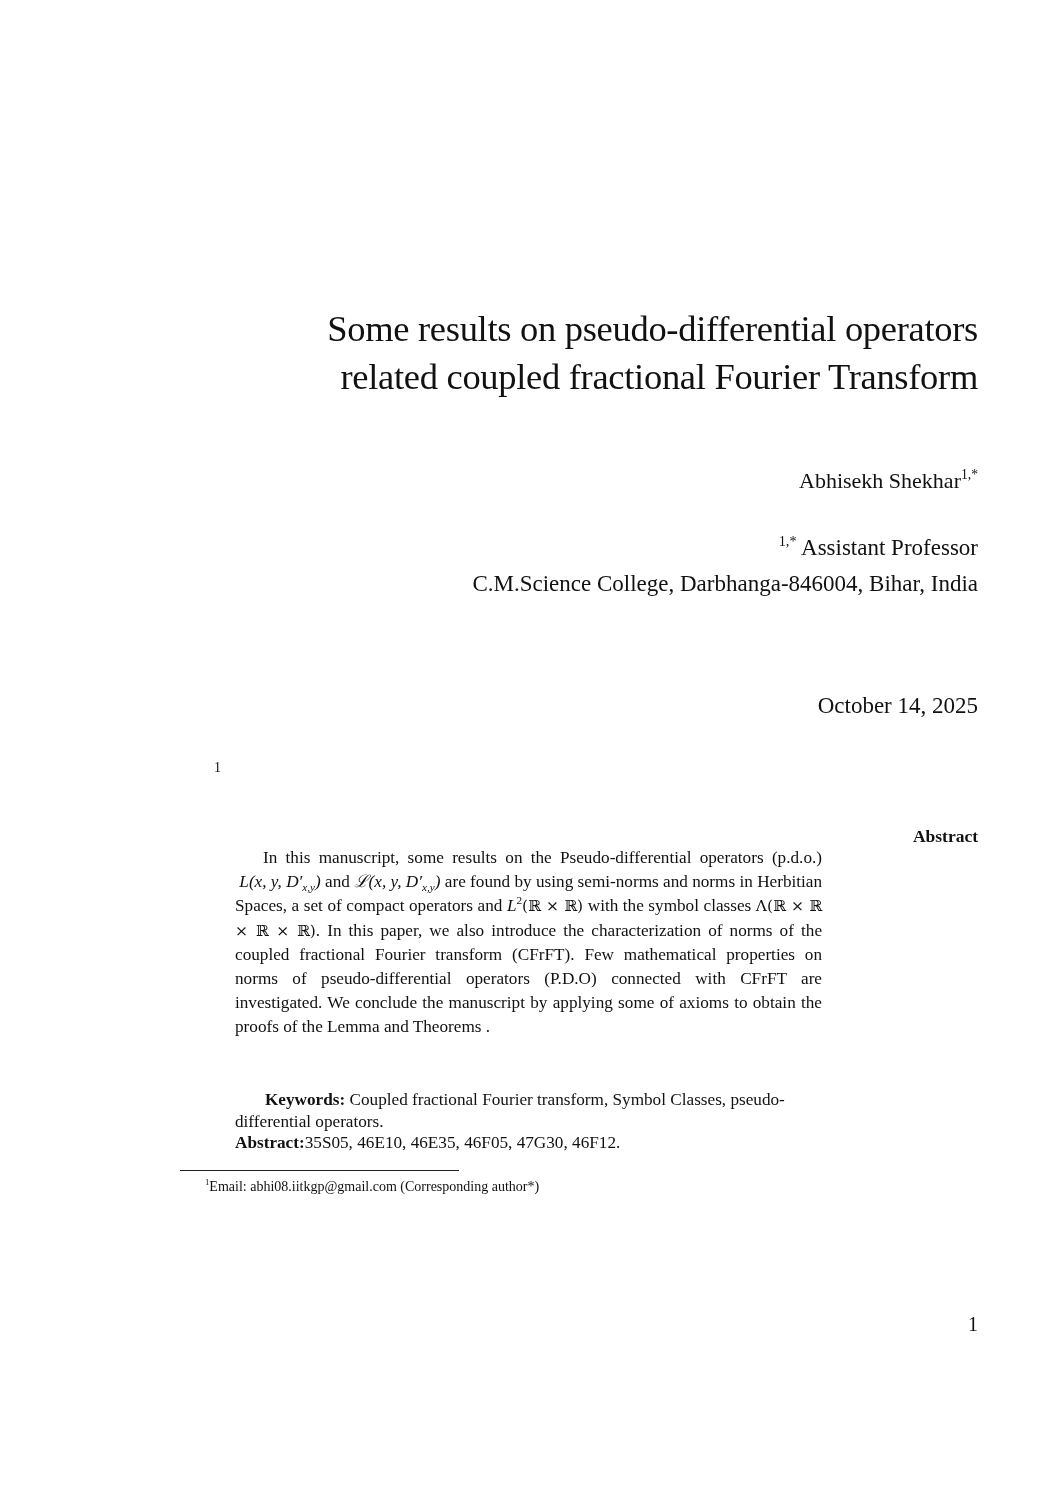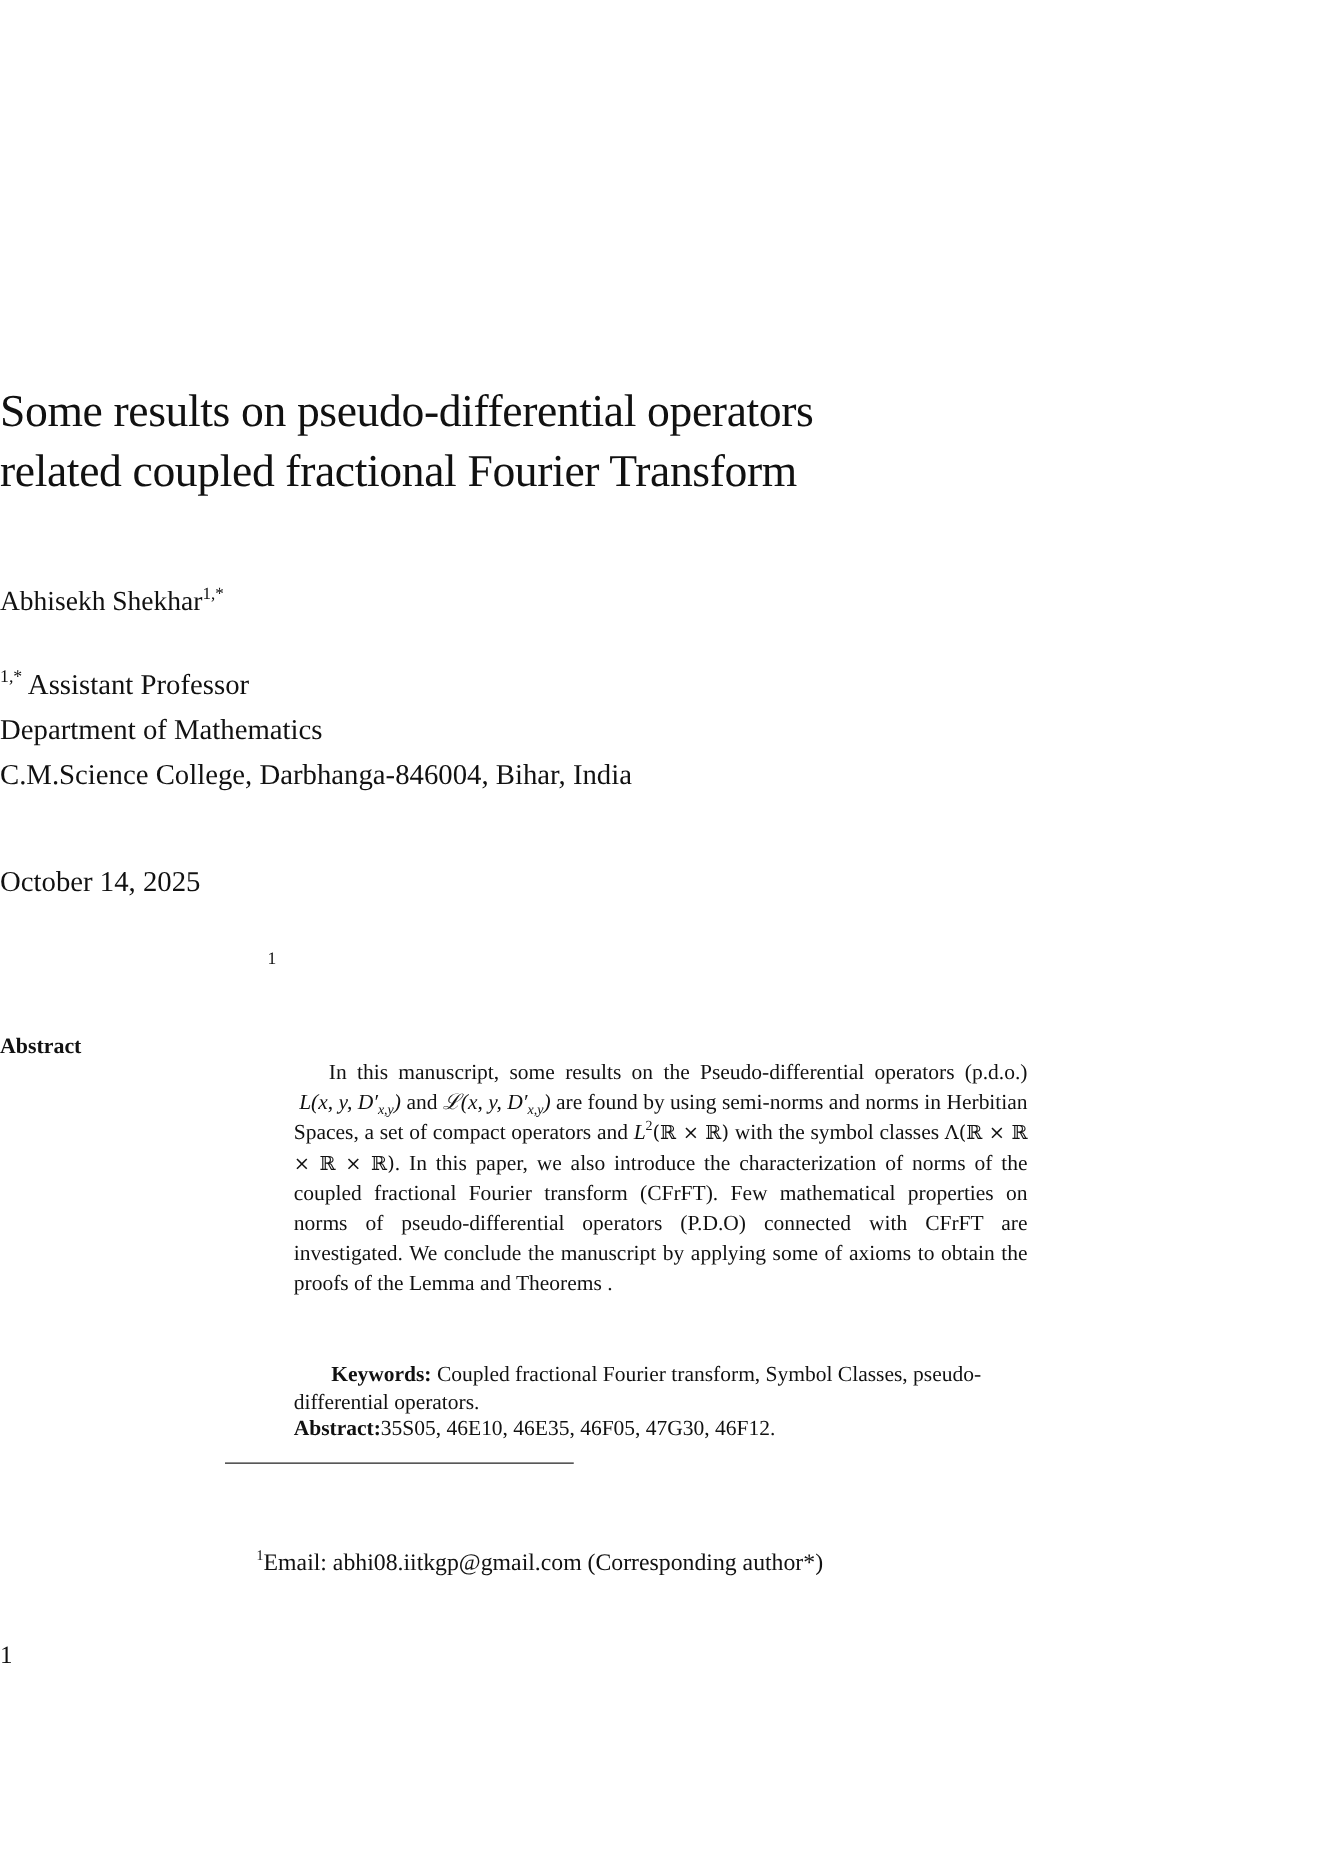--- a/index.html
+++ b/index.html
@@ -1,59 +1,58 @@
 <!DOCTYPE html>
 <html><head>
 <meta charset="utf-8">
 <style>
   html, body { margin: 0; padding: 0; background: #ffffff; }
   body {
     width: 1058px; height: 1497px; position: relative; overflow: hidden;
     font-family: "Liberation Serif", "DejaVu Serif", serif; color: #111;
   }
   .abs { position: absolute; }
-  .center { left: 0; width: 978px; text-align: left; }
+  .center { left: 0; width: 978px; text-align: right; }
   .title { top: 305px; font-size: 36.5px; line-height: 48px; letter-spacing: -0.3px; }
   .author { top: 467px; font-size: 22px; line-height: 28px; }
   .aff { top: 530px; font-size: 23px; line-height: 36px; }
   .date { top: 677px; font-size: 23px; line-height: 30px; margin-top: 14px; }
   sup.s { font-size: 0.62em; vertical-align: 0.65em; line-height: 0; }
   .fnmark { top: 760px; left: 214px; font-size: 14px; }
   .abs-head { top: 810px; font-size: 17.5px; font-weight: bold; margin-top: 16px; }
   .abstract {
     top: 846px; left: 235px; width: 587px;
     font-size: 17.2px; line-height: 24.2px; text-align: justify; text-align-last: left;
   }
   .abstract p { margin: 0; text-indent: 28px; }
   .m { font-style: italic; }
   .bb { font-family: "DejaVu Serif", serif; font-size: 0.9em; }
   .sub { font-size: 0.65em; vertical-align: -0.35em; font-style: italic; line-height: 0; margin-top: 45px; }
   .sp { font-size: 0.65em; vertical-align: 0.6em; line-height: 0; }
   .kw { top: 1089px; left: 235px; width: 610px; font-size: 17.2px; line-height: 21.5px; }
   .kw p { margin: 0; }
   .kw .ind { text-indent: 30px; }
   .rule { top: 1170px; left: 180px; width: 279px; height: 0; border-top: 1px solid #222; }
-  .fn { top: 1240px; left: 205px; font-size: 19px; line-height: 22px; text-align: center; }
+  .fn { top: 1176px; left: 205px; font-size: 14px; line-height: 22px; text-align: center; }
   .pageno { top: 1313px; font-size: 20px; }
 </style>
 </head>
 <body>
 
 <div class="abs center title">
   <div>Some results on pseudo-differential operators</div>
   <div>related coupled fractional Fourier Transform</div>
 </div>
 
 <div class="abs center author">
   <span>Abhisekh Shekhar</span><sup class="s">1,*</sup>
 </div>
 
 <div class="abs center aff">
   <div><sup class="s">1,*</sup> <span>Assistant Professor</span></div>
-  <div>Department of Mathematics</div>
   <div>C.M.Science College, Darbhanga-846004, Bihar, India</div>
 </div>
 
 <div class="abs center date">October 14, 2025</div>
 
 <div class="abs fnmark">1</div>
 
 <div class="abs center abs-head">Abstract</div>
 
 <div class="abs abstract">

